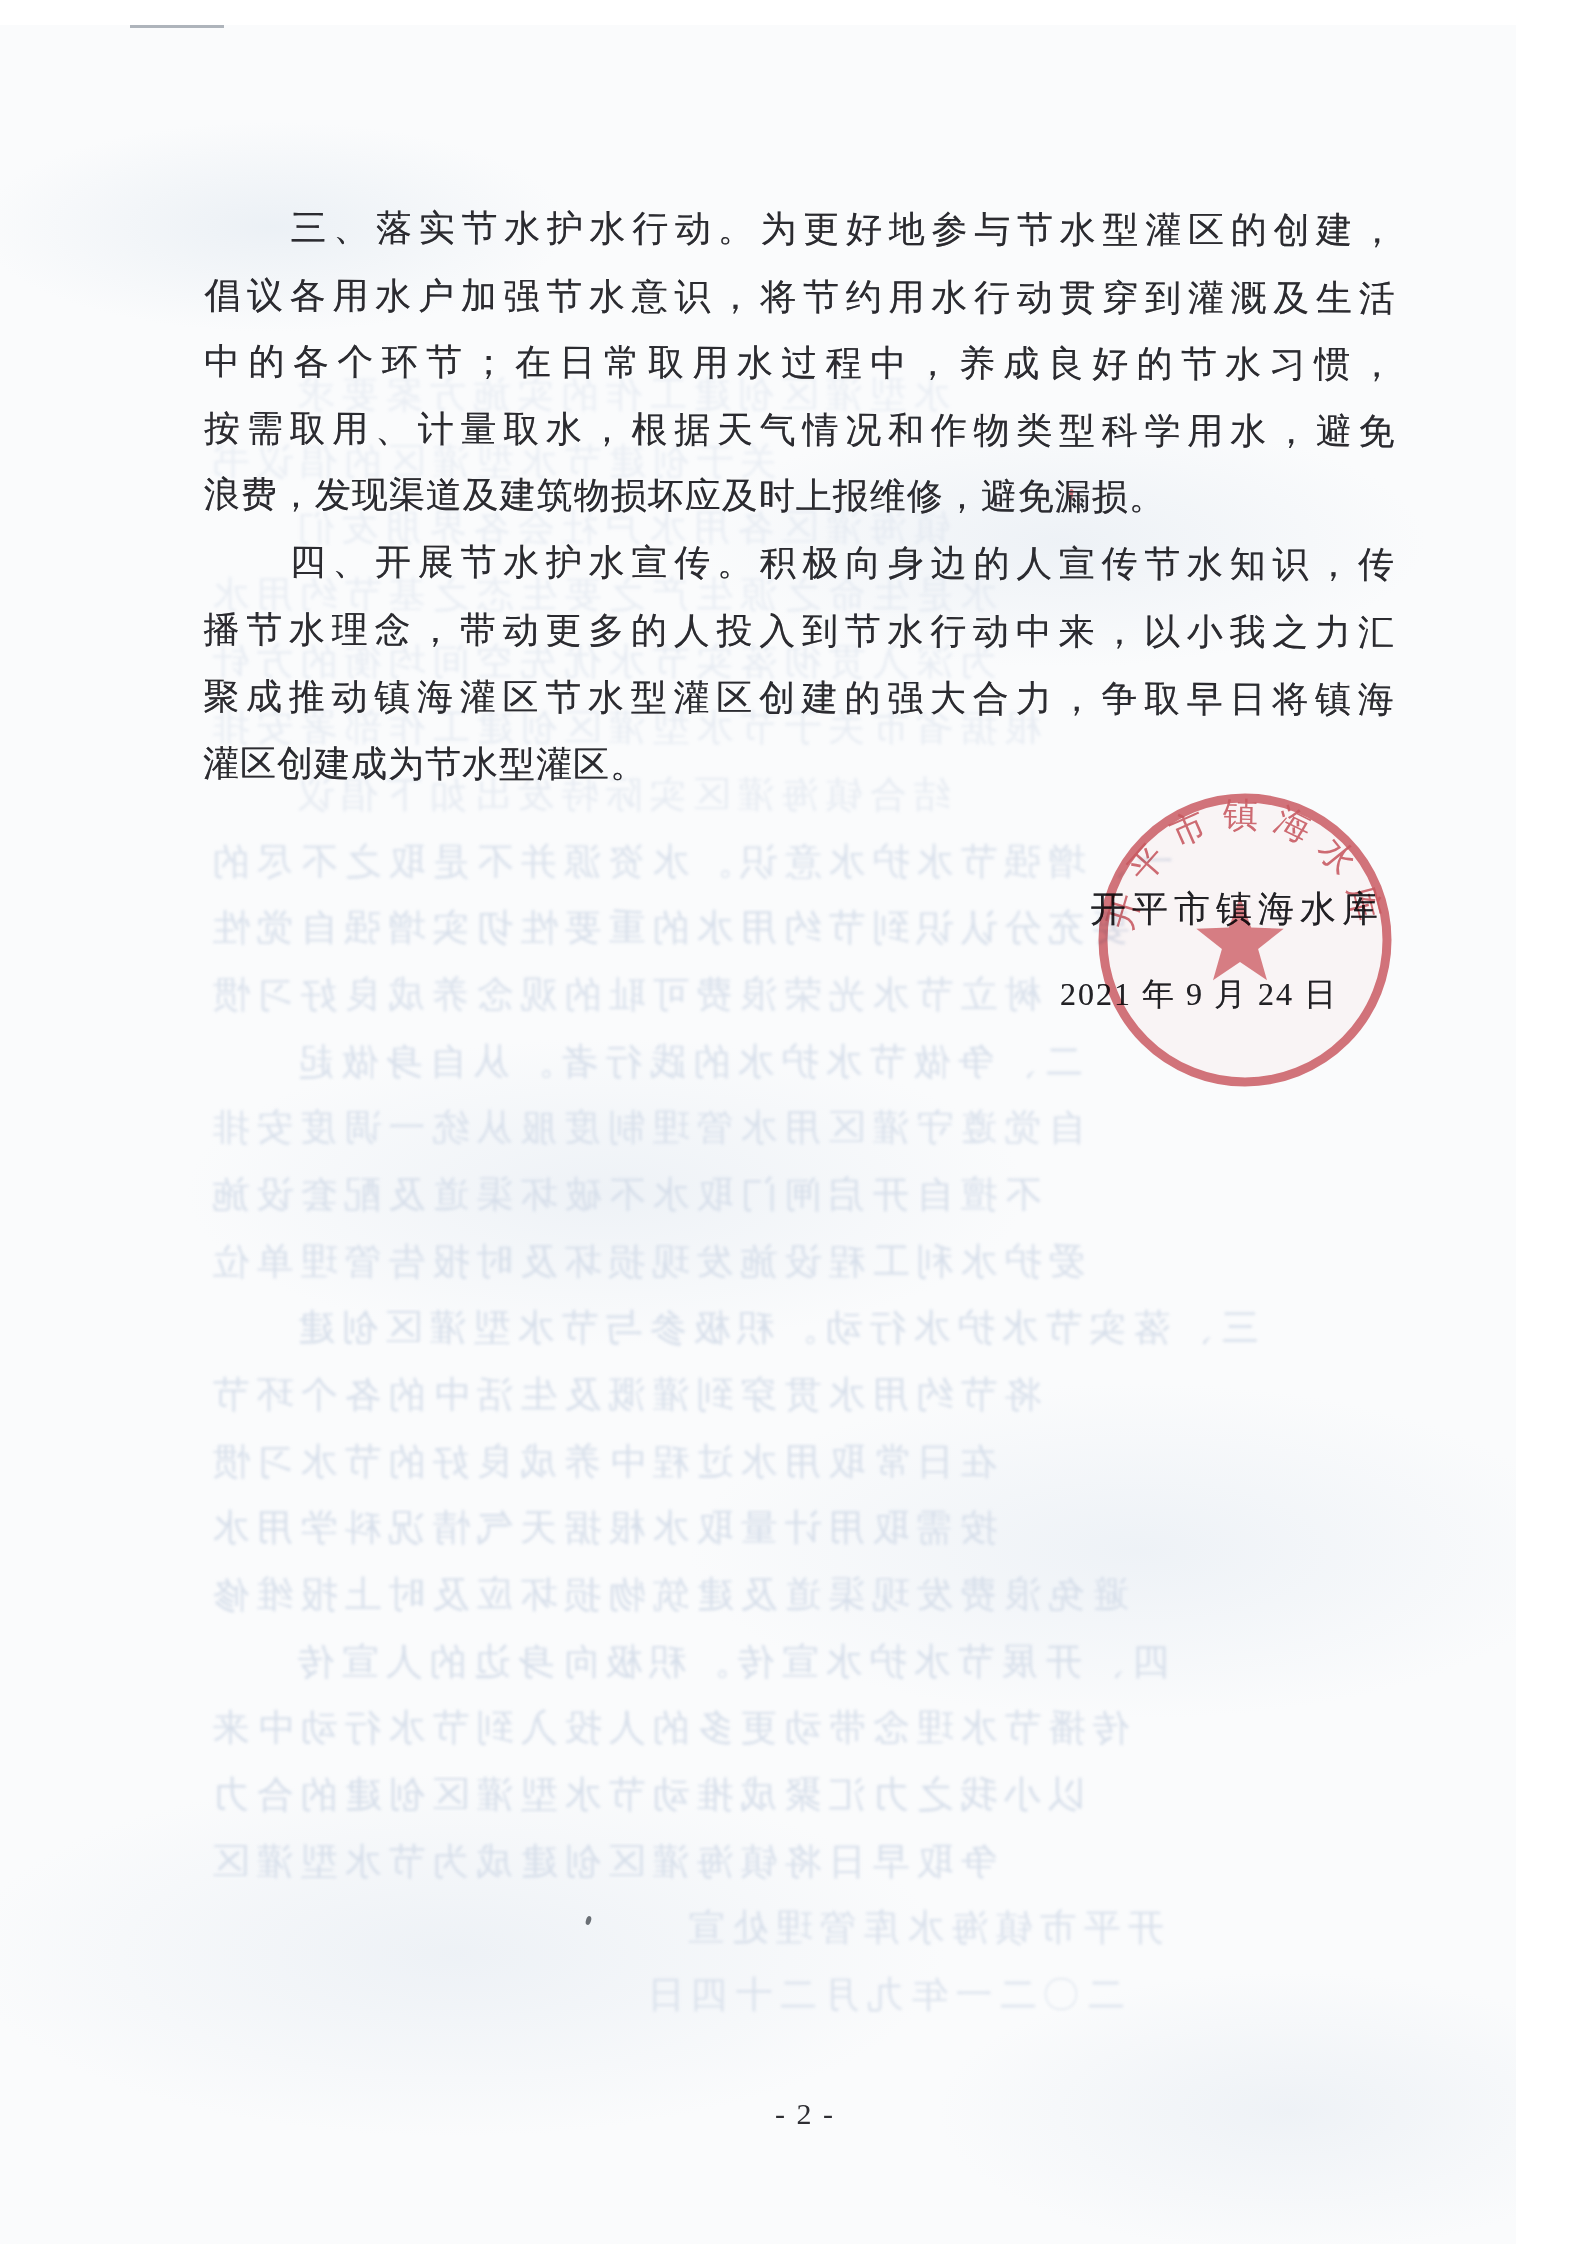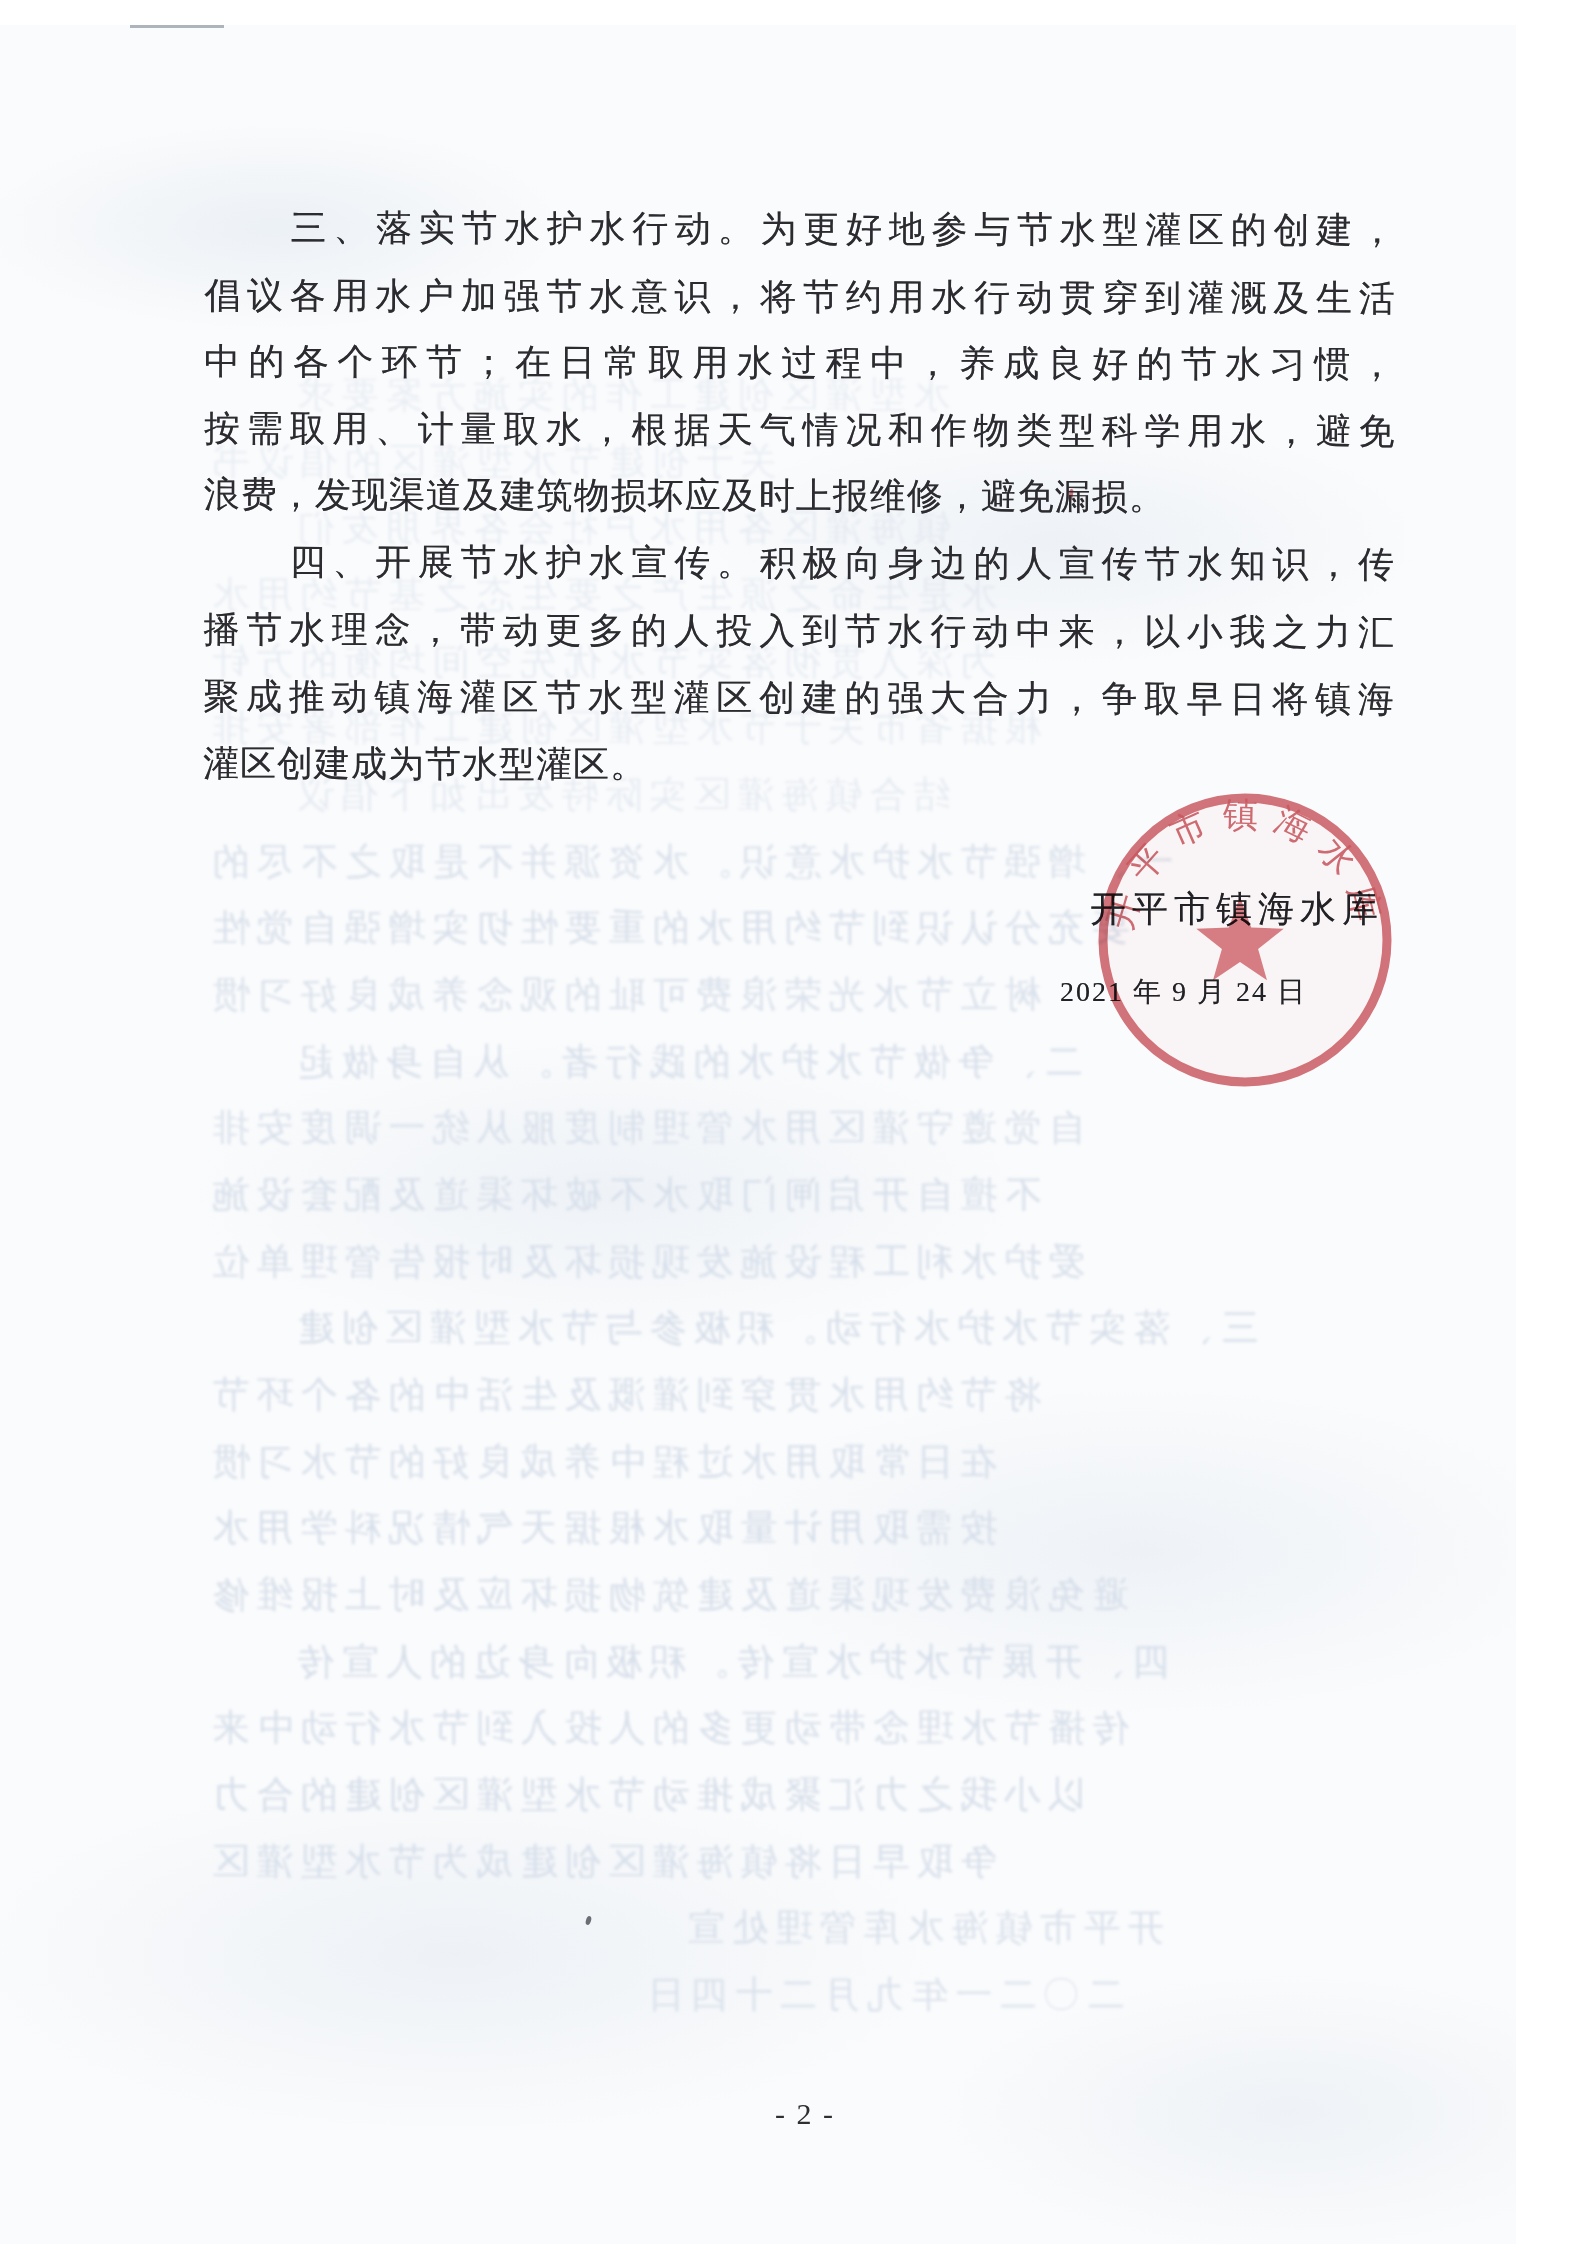--- a/index.html
+++ b/index.html
@@ -104,21 +104,21 @@
     left: 1090px; top: 860px;
     font-size: 36px;
     letter-spacing: 6px;
     color: #222226;
     white-space: nowrap;
     text-shadow: 0 0 .6px rgba(34,34,38,.55);
   }
   .signature-date {
     position: absolute;
     left: 1060px; top: 948px;
-    font-size: 28px;
+    font-size: 32px;
     letter-spacing: 2px;
     color: #222226;
     white-space: nowrap;
     text-shadow: 0 0 .6px rgba(34,34,38,.55);
   }
 
   
   .seal {
     position: absolute;
     left: 1085px; top: 755px;

